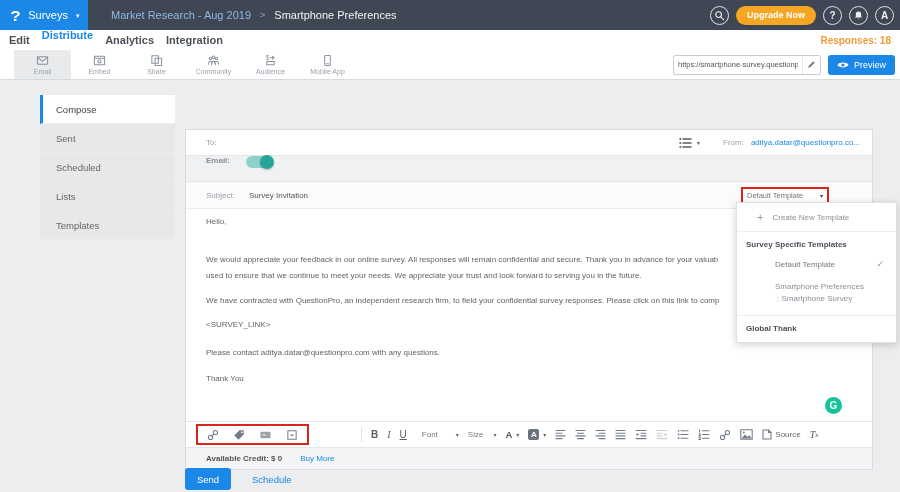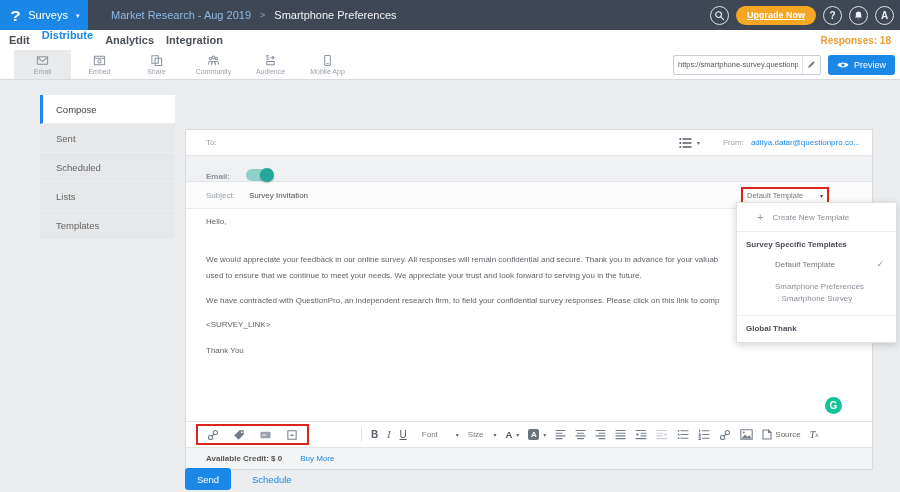--- a/index.html
+++ b/index.html
@@ -18,21 +18,21 @@
   .product { color:#fff; font-size:11px; }
   .caret-w { color:#fff; font-size:7px; margin-top:1px; }
   .crumbs { display:flex; align-items:center; gap:9px; padding-left:23px; font-size:11px; }
   .crumb-parent { color:#8FB9E4; cursor:pointer; }
   .crumb-sep { color:#97A0AE; font-size:9px; }
   .crumb-cur { color:#F2F4F6; }
   .top-right { margin-left:auto; display:flex; align-items:center; gap:7px; padding-right:6px; }
   .circle-btn { width:19px; height:19px; border-radius:50%; border:1.5px solid #DFE3E8; color:#EDEFF2;
                 display:flex; align-items:center; justify-content:center; font-size:10px; font-weight:bold; cursor:pointer; }
   .upgrade { height:19px; padding:0 11px; border-radius:10px; background:#F5A623; color:#fff; font-size:9px;
-             font-weight:bold; display:flex; align-items:center; cursor:pointer;text-decoration:underline; }
+             font-weight:bold; display:flex; align-items:center; cursor:pointer; }
 
   
   .nav { position:absolute; top:30px; left:0; right:0; height:20px; background:#fff; display:flex; align-items:center;
          gap:12px; padding-left:9px; font-size:11px; color:#4A5058; }
   .nav-tab { cursor:pointer; font-weight:600; }
   .nav-tab.active { color:#1B87E6; border-bottom:1.5px solid #1B87E6; padding-bottom:10px; }
   .responses { margin-left:auto; color:#F39C35; font-size:10px; font-weight:bold; padding-right:9px; }
 
   
   .channel { position:absolute; top:50px; left:0; right:0; height:30px; background:#fff; border-bottom:1px solid #D7DADF;
@@ -56,21 +56,21 @@
 
   
   .panel { position:absolute; top:129px; left:185px; width:688px; height:341px; background:#fff;
            border:1px solid #D9DBDE; display:flex; flex-direction:column; }
   .row-to { height:26px; border-bottom:1px solid #E3E5E8; display:flex; align-items:center; padding:0 12px 0 20px; font-size:8px; }
   .label-gray { color:#9AA0A8; }
   .to-right { margin-left:auto; display:flex; align-items:center; gap:5px; }
   .mini-caret { font-size:6px; color:#666; }
   .from-wrap { display:flex; align-items:center; gap:7px; margin-left:18px; }
   .from-link { color:#1B87E6; max-width:178px; overflow:hidden; text-overflow:ellipsis; white-space:nowrap; cursor:pointer; }
-  .row-email { height:26px; background:#F0F1F2; border-bottom:1px solid #E3E5E8; display:flex; align-items:flex-end;
+  .row-email { height:26px; background:#F0F1F2; border-bottom:1px solid #E3E5E8; display:flex; align-items:flex-start;
                padding-left:20px; font-size:8px; color:#8A9098; font-weight:bold; }
   .toggle { margin-left:16px; width:27px; height:12px; border-radius:6px; background:#8FD0C9; position:relative; cursor:pointer; }
   .toggle-knob { position:absolute; right:-1px; top:-1px; width:14px; height:14px; border-radius:50%; background:#26A69A;
                  box-shadow:0 1px 2px rgba(0,0,0,.25); }
   .row-subject { height:27px; background:#FBFBFC; border-bottom:1px solid #E9EBED; display:flex; align-items:center;
                  padding-left:20px; font-size:8px; }
   .subject-value { color:#555; margin-left:14px; }
   .tpl-select { margin-left:auto; margin-right:43px; width:88px; height:17px; border:2px solid #D9251D; background:#fff;
                 display:flex; align-items:center; padding:0 4px; cursor:pointer; }
   .tpl-text { font-size:7.5px; color:#777; flex:1; }
@@ -276,20 +276,21 @@
       <span class="tpl-caret">▾</span>
     </div>
   </div>
 
   <div class="body-area">
     <div class="bline">Hello,</div>
     <div class="bline m26">We would appreciate your feedback in our online survey. All responses will remain confidential and secure. Thank you in advance for your valuab</div>
     <div class="bline m4">used to ensure that we continue to meet your needs. We appreciate your trust and look forward to serving you in the future.</div>
     <div class="bline m13">We have contracted with QuestionPro, an independent research firm, to field your confidential survey responses. Please click on this link to comp</div>
     <div class="bline m12">&lt;SURVEY_LINK&gt;</div>
+    <div class="bline m16">Please contact aditya.datar@questionpro.com with any questions.</div>
     <div class="bline m14">Thank You</div>
     <div class="grammarly">
       <span>G</span>
     </div>
   </div>
 
   <div class="ed-toolbar">
     <div class="red-group">
       <svg width="12" height="12" viewBox="0 0 13 13">
         <circle cx="3.9" cy="9.1" r="2.3" class="tico"></circle>

